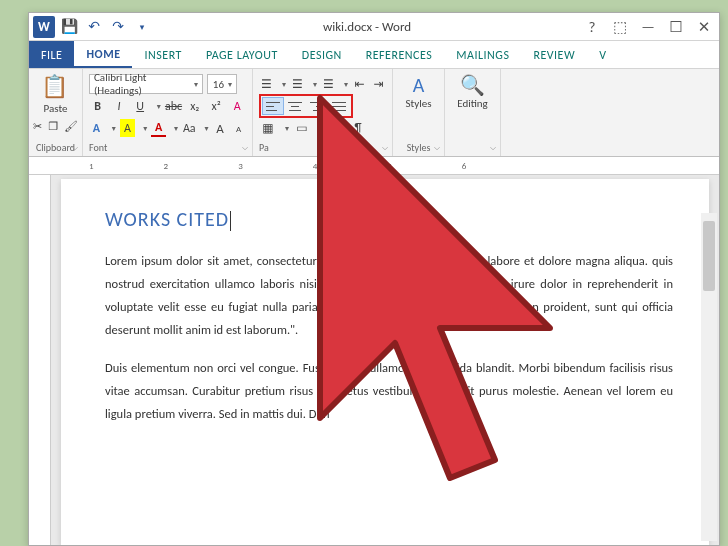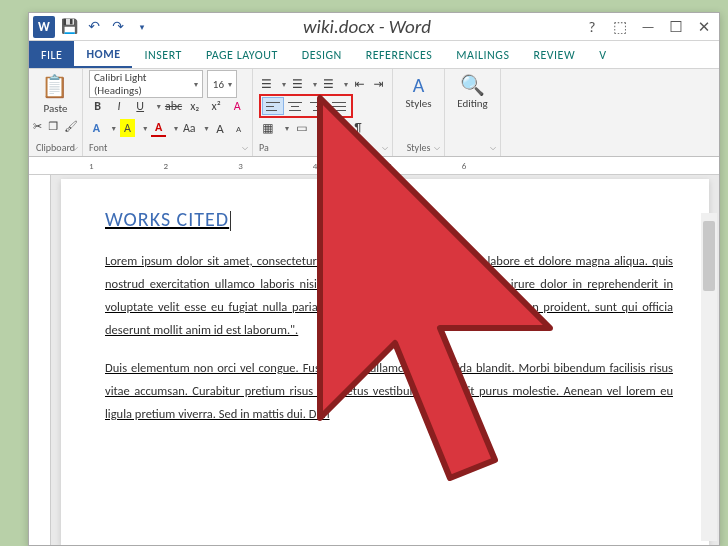--- a/index.html
+++ b/index.html
@@ -4,42 +4,42 @@
 <style>
 * { box-sizing: border-box; margin: 0; padding: 0; }
 body { font-family: "Segoe UI", Calibri, sans-serif; background: #b8d0a8; width: 728px; height: 546px; overflow: hidden; position: relative; }
 .app { position: absolute; left: 28px; top: 12px; right: 8px; bottom: 0; background: #fff; border: 1px solid #aaa; box-shadow: 0 2px 8px rgba(0,0,0,0.2); display: flex; flex-direction: column; }
 
 
 .titlebar { height: 28px; background: #fff; display: flex; align-items: center; padding: 0 4px; border-bottom: 1px solid #d4d4d4; }
 .wlogo { width: 22px; height: 22px; background: #2b579a; color: #fff; display: flex; align-items: center; justify-content: center; font-weight: bold; font-size: 13px; border-radius: 2px; margin-right: 4px; }
 .qat { display: flex; gap: 2px; }
 .qat-btn { width: 22px; height: 22px; display: flex; align-items: center; justify-content: center; color: #2b579a; font-size: 14px; }
-.title-center { flex: 1; text-align: center; font-size: 19px; color: #444; font-style: italic; }
+.title-center { flex: 1; text-align: center; font-size: 13px; color: #444; }
 .winbtns { display: flex; gap: 6px; }
 .winbtn { width: 22px; height: 22px; display: flex; align-items: center; justify-content: center; color: #555; font-size: 15px; }
 
 
 .tabs { height: 28px; background: #fff; display: flex; align-items: stretch; padding-left: 0; border-bottom: 1px solid #d4d4d4; font-size: 12px; }
 .tab { padding: 0 12px; display: flex; align-items: center; color: #0f766e; letter-spacing: 0.5px; }
 .tab.file { background: #2b579a; color: #fff; font-weight: normal; }
 .tab.active { color: #2b579a; border-bottom: 2px solid #2b579a; font-weight: 600; }
 
 
 .ribbon { height: 88px; background: #f3f3f3; display: flex; border-bottom: 1px solid #c0c0c0; font-size: 11px; color: #444; }
 .group { border-right: 1px solid #d9d9d9; padding: 4px 6px 2px 6px; display: flex; flex-direction: column; position: relative; }
 .group-label { text-align: left; font-size: 10px; color: #666; margin-top: auto; padding-top: 2px; }
 .group-label::after { content: "⌵"; font-size: 8px; margin-left: 6px; color: #888; position: absolute; right: 4px; bottom: 3px; }
 .clip { width: 54px; align-items: center; }
 .clip .paste-icon { font-size: 22px; }
 .clip .paste-lbl { font-size: 11px; margin-top: 2px; }
 
 .font-group { width: 170px; }
 .row { display: flex; align-items: center; gap: 4px; height: 22px; }
-.combo { border: 1px solid #bbb; background: #fff; height: 28px; display: flex; align-items: center; padding: 4px 4px; font-size: 11px; }
+.combo { border: 1px solid #bbb; background: #fff; height: 20px; display: flex; align-items: center; padding: 4px 4px; font-size: 11px; }
 .combo.font { width: 114px; }
 .combo.size { width: 30px; justify-content: flex-end; }
 .caret { font-size: 8px; color: #666; margin-left: 4px; }
 .ibtn { width: 18px; height: 18px; display: flex; align-items: center; justify-content: center; font-size: 12px; }
 .bold { font-weight: bold; }
 .italic { font-style: italic; }
 .uline { text-decoration: underline; }
 .strike { text-decoration: line-through; }
 .highlight { background: #ffff00; padding: 0 2px; }
 
@@ -55,21 +55,21 @@
 .editing-group { width: 56px; align-items: center; }
 .big-icon { font-size: 20px; }
 
 
 .ruler { height: 18px; background: #fff; border-bottom: 1px solid #ccc; display: flex; align-items: center; padding-left: 60px; font-size: 9px; color: #666; gap: 70px; }
 .ruler span { position: relative; }
 
 
 .docwrap { flex: 1; background: #e9e9e9; overflow: hidden; display: flex; }
 .vruler { width: 22px; background: #fff; border-right: 1px solid #ccc; }
-.page { margin: 4px 10px 0 10px; background: #fff; flex: 1; padding: 28px 36px 0 44px; box-shadow: 0 2px 6px rgba(0,0,0,0.15); overflow: hidden; text-decoration: underline; }
+.page { margin: 4px 10px 0 10px; background: #fff; flex: 1; padding: 28px 36px 0 44px; box-shadow: 0 2px 6px rgba(0,0,0,0.15); overflow: hidden; }
 .heading { font-family: "Calibri Light", Calibri, sans-serif; font-size: 20px; color: #3e6db5; letter-spacing: 1px; margin-bottom: 18px; }
 .cursor { display: inline-block; width: 1px; height: 20px; background: #333; vertical-align: text-bottom; margin-left: 1px; }
 .body-text { font-size: 12.5px; line-height: 1.85; color: #333; text-align: justify; }
 .p2 { margin-top: 14px; }
 
 .scrollbar { position: absolute; right: 2px; top: 200px; width: 16px; bottom: 4px; background: #f0f0f0; }
 .thumb { position: absolute; top: 8px; left: 2px; right: 2px; height: 70px; background: #c8c8c8; border-radius: 2px; }
 
 
 .bigcursor { position: absolute; left: 300px; top: 88px; pointer-events: none; }

